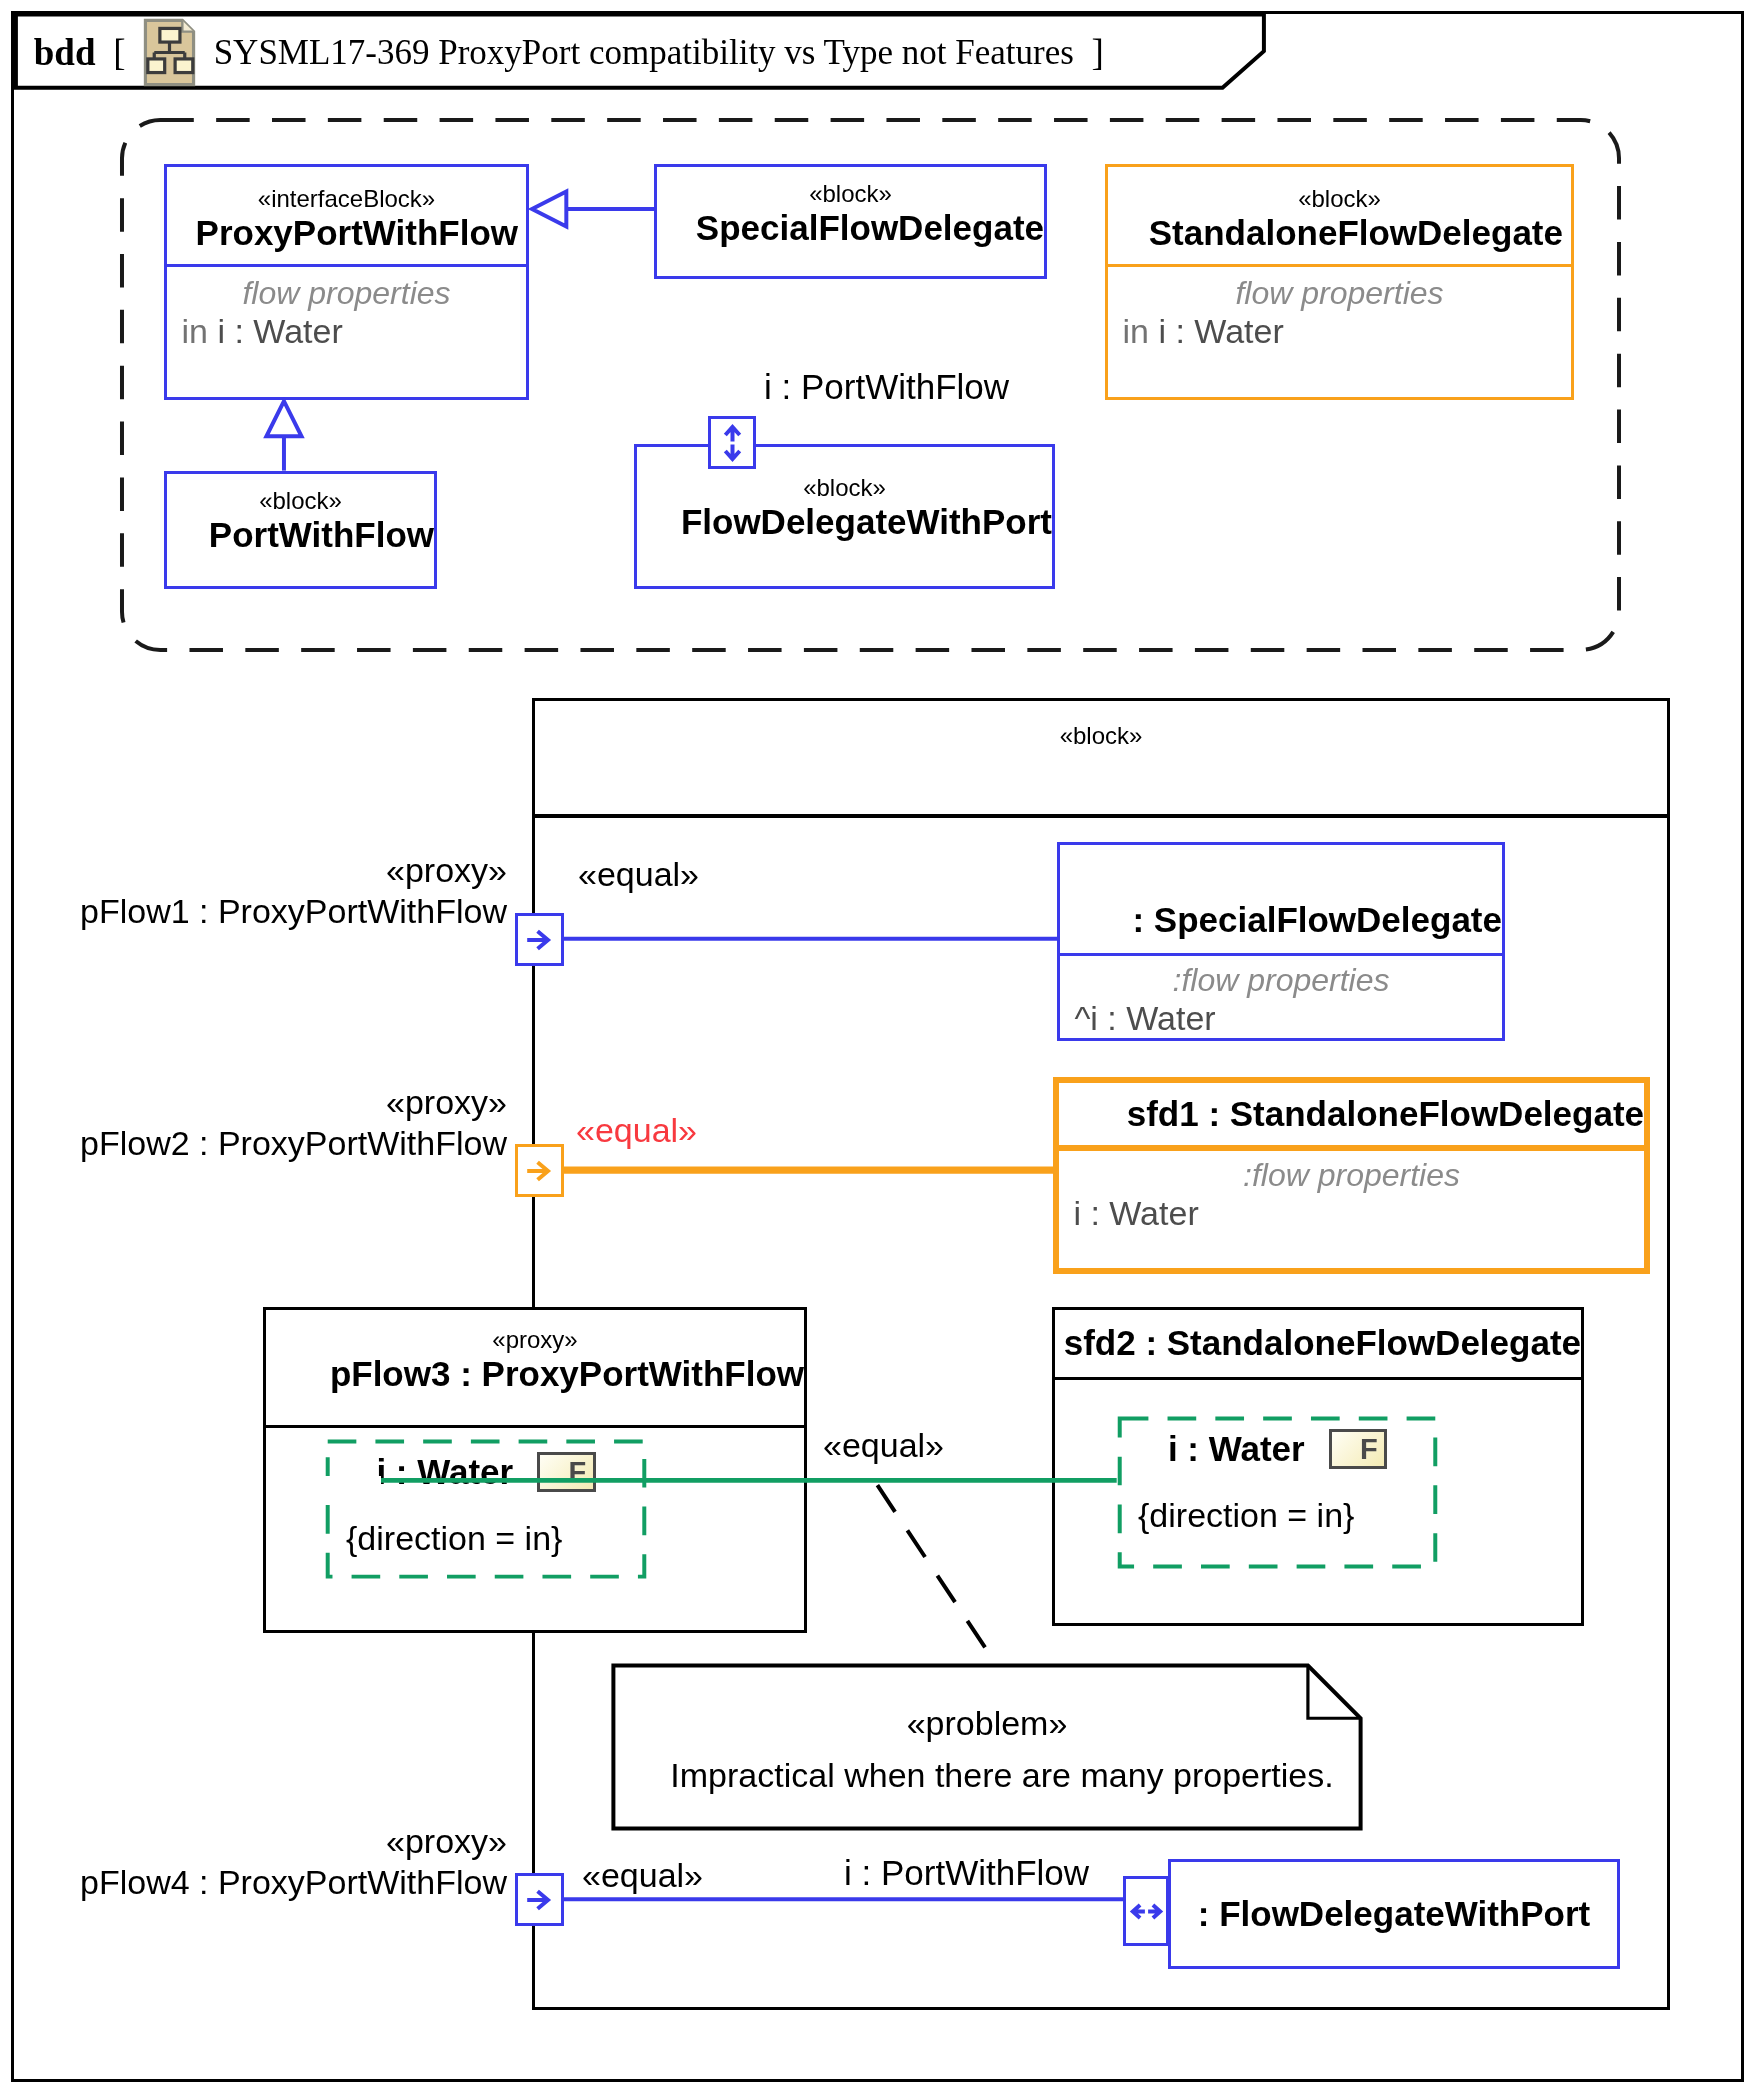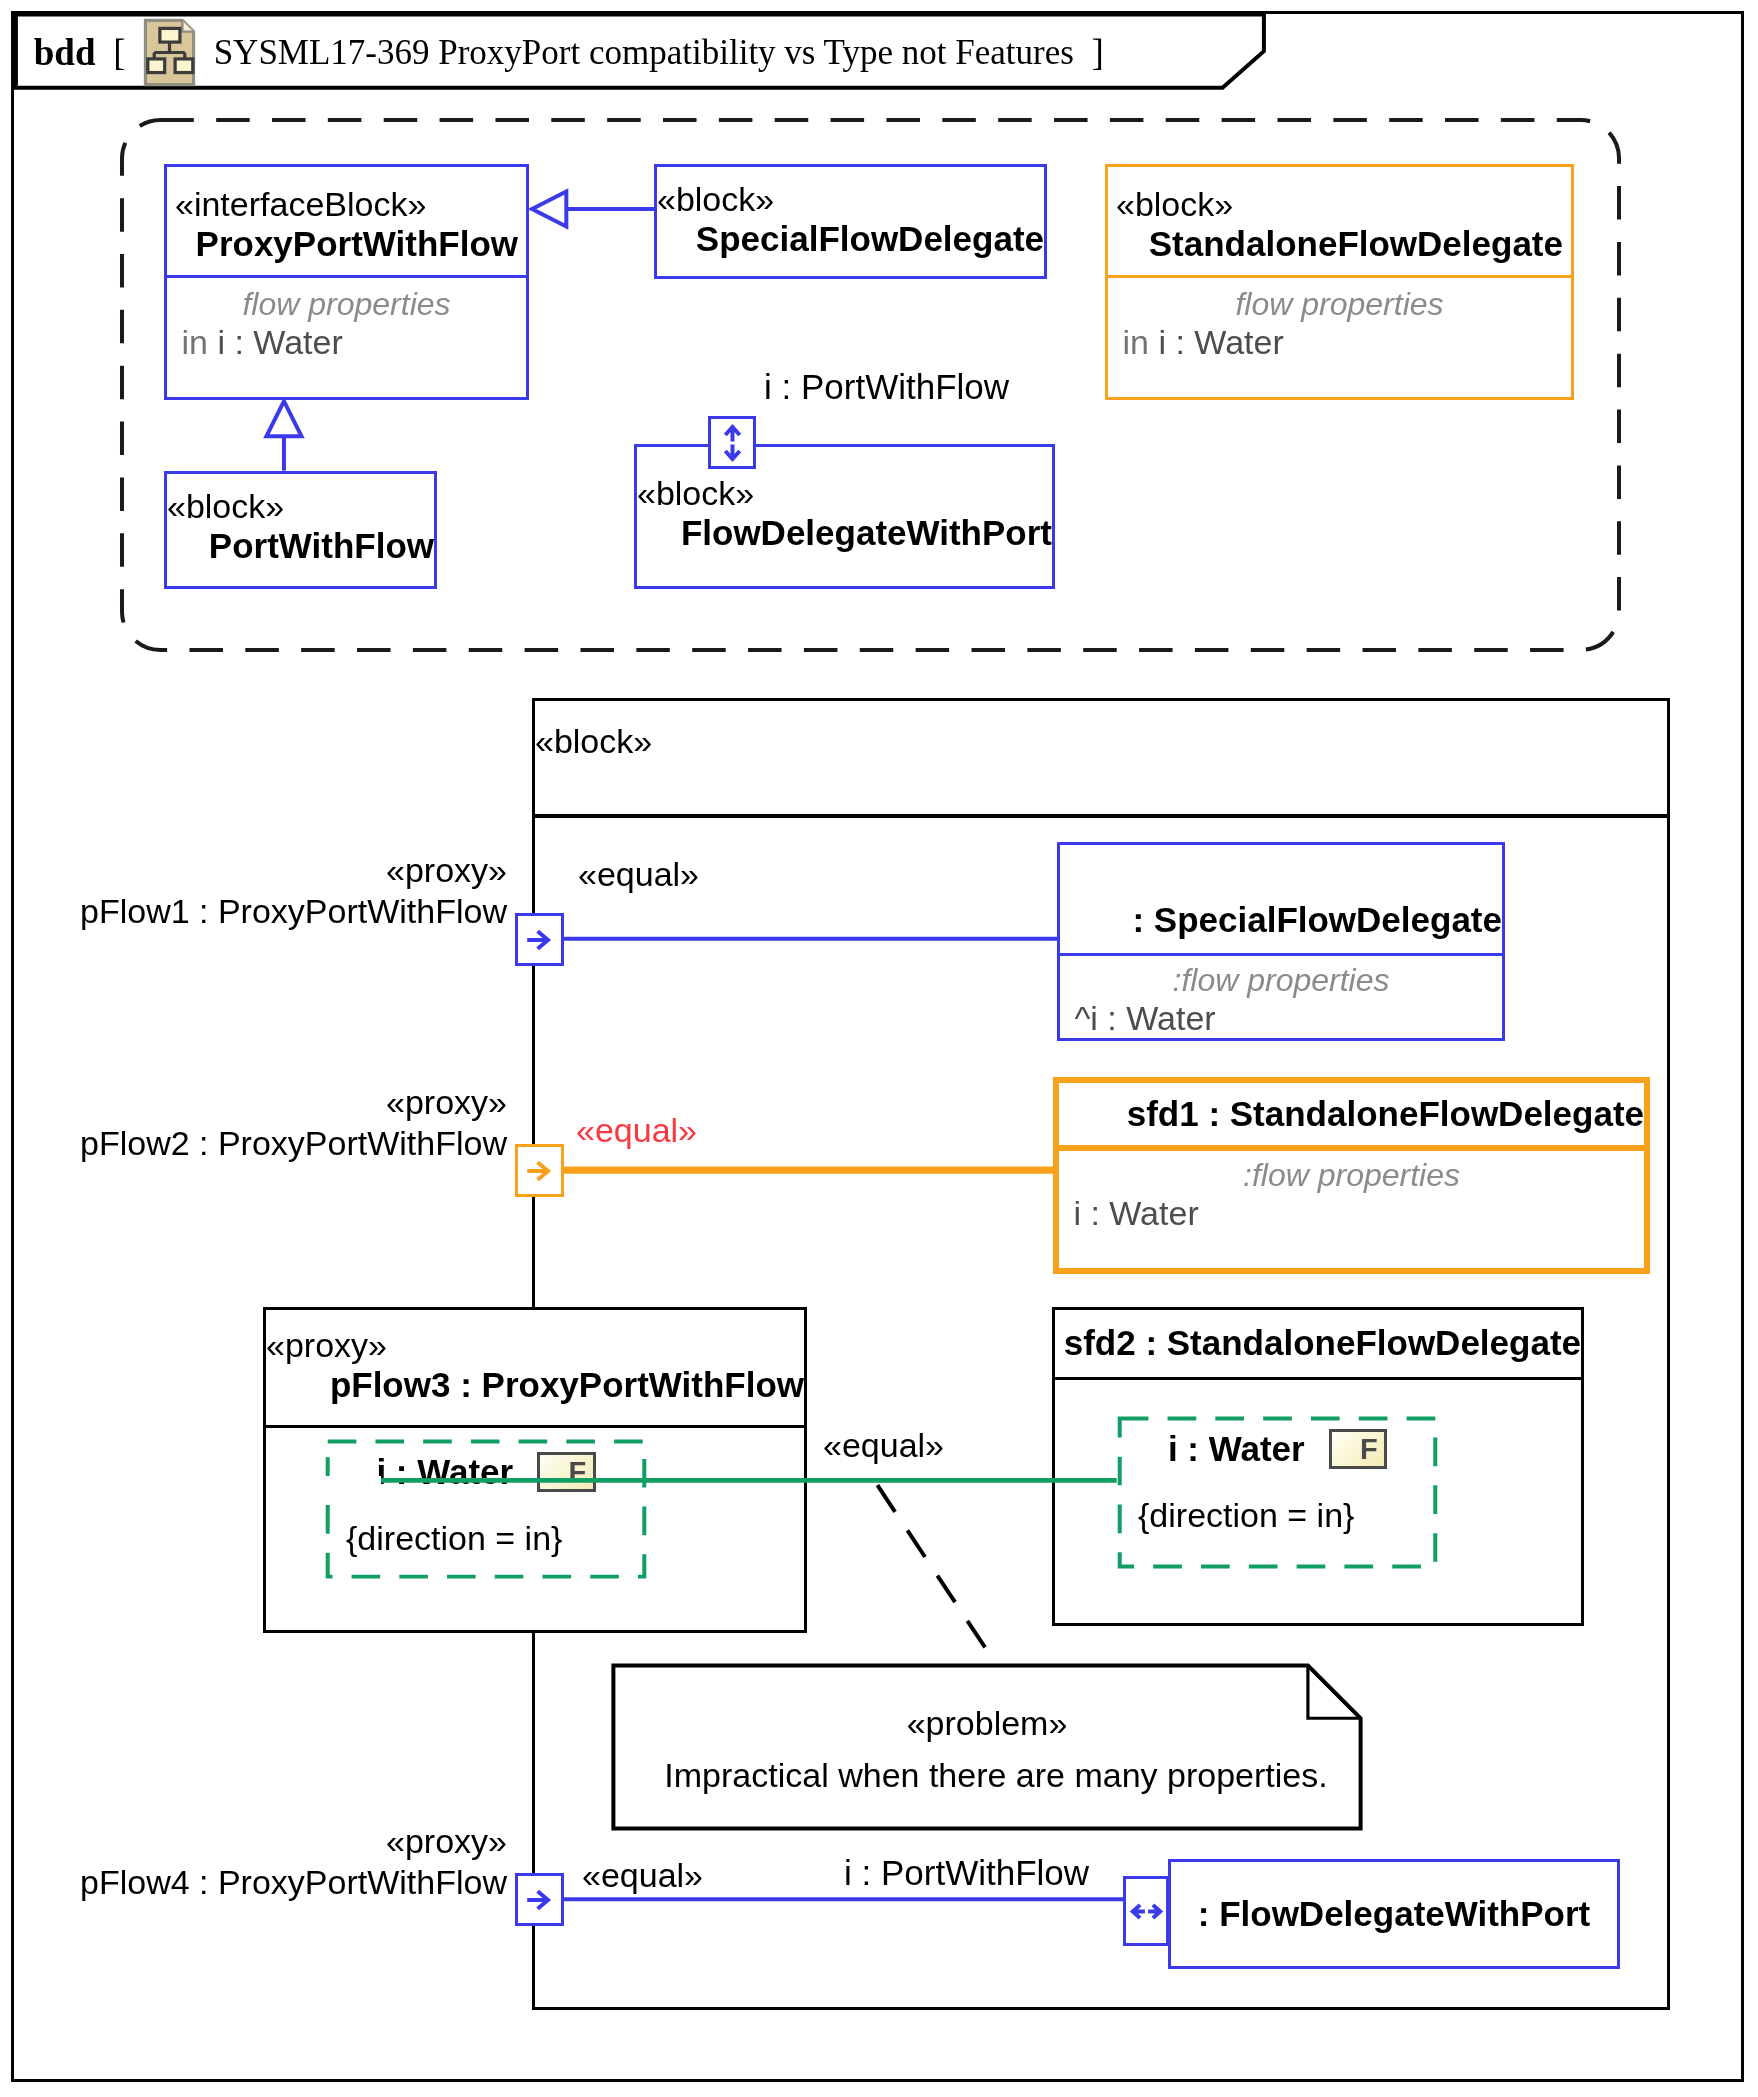--- a/index.html
+++ b/index.html
@@ -2,21 +2,21 @@
 <html style="font-size:12.8px"><head>
 <meta charset="utf-8">
 <style>
   html,body{margin:0;padding:0;background:#fff;}
   #canvas{position:relative;width:1758px;height:2097px;background:#fff;
           font-family:"Liberation Sans",sans-serif;color:#000;overflow:hidden;}
   .abs{position:absolute;}
   .box{position:absolute;background:#fff;border:3.2px solid #000;box-sizing:border-box;}
   .blue{border-color:#3A3AEB;}
   .orangeb{border-color:#F9A11B;}
-  .st{font-size:34px;white-space:nowrap;}
+  .st{font-size:24px;text-align:center;white-space:nowrap;}
   .nm{font-size:35px;font-weight:bold;text-align:right;white-space:nowrap;}
   .cmp-label{font-size:32px;font-style:italic;color:#8B8B8B;text-align:center;white-space:nowrap;}
   .prop{font-size:34px;color:#4D4D4D;padding-left:14.4px;white-space:nowrap;}
   .dir{color:#737373;margin-right:9.6px;}
   .sep{border-bottom:3.2px solid #000;}
   .sepblue{border-bottom:3.2px solid #3A3AEB;}
   .seporange{border-bottom:6.4px solid #F9A11B;}
   .llabel{position:absolute;width:479px;left:28px;text-align:right;line-height:41px;
           font-size:34px;z-index:40;white-space:nowrap;}
   .eq{position:absolute;font-size:34px;z-index:40;white-space:nowrap;}
@@ -251,17 +251,17 @@
   <div class="eq" style="left:823px;top:1426px;">«equal»</div>
   <div class="eq" style="left:582px;top:1856px;">«equal»</div>
   <div class="eq" style="left:844px;top:1853px;font-size:35px;">i : PortWithFlow</div>
 
   <div class="abs z50" style="left:611px;top:1663px;width:752px;height:168px;">
     <svg width="752" height="168" viewBox="0 0 942 210">
       <polygon points="3,3 873,3 939,69 939,207 3,207" fill="#fff" stroke="#000" stroke-width="5"></polygon>
       <polyline points="873,3 873,69 939,69" fill="none" stroke="#000" stroke-width="4"></polyline>
     </svg>
     <div class="abs" style="left:0;top:41px;width:752px;text-align:center;font-size:34px;">«problem»</div>
-    <div class="abs" style="left:9px;top:93px;width:752px;text-align:center;font-size:34px;white-space:nowrap;">Impractical when there are many properties.</div>
+    <div class="abs" style="left:15px;top:93px;width:752px;text-align:center;font-size:34px;white-space:nowrap;">Impractical when there are many properties.</div>
   </div>
 
 </div>
 
 
 </body></html>

